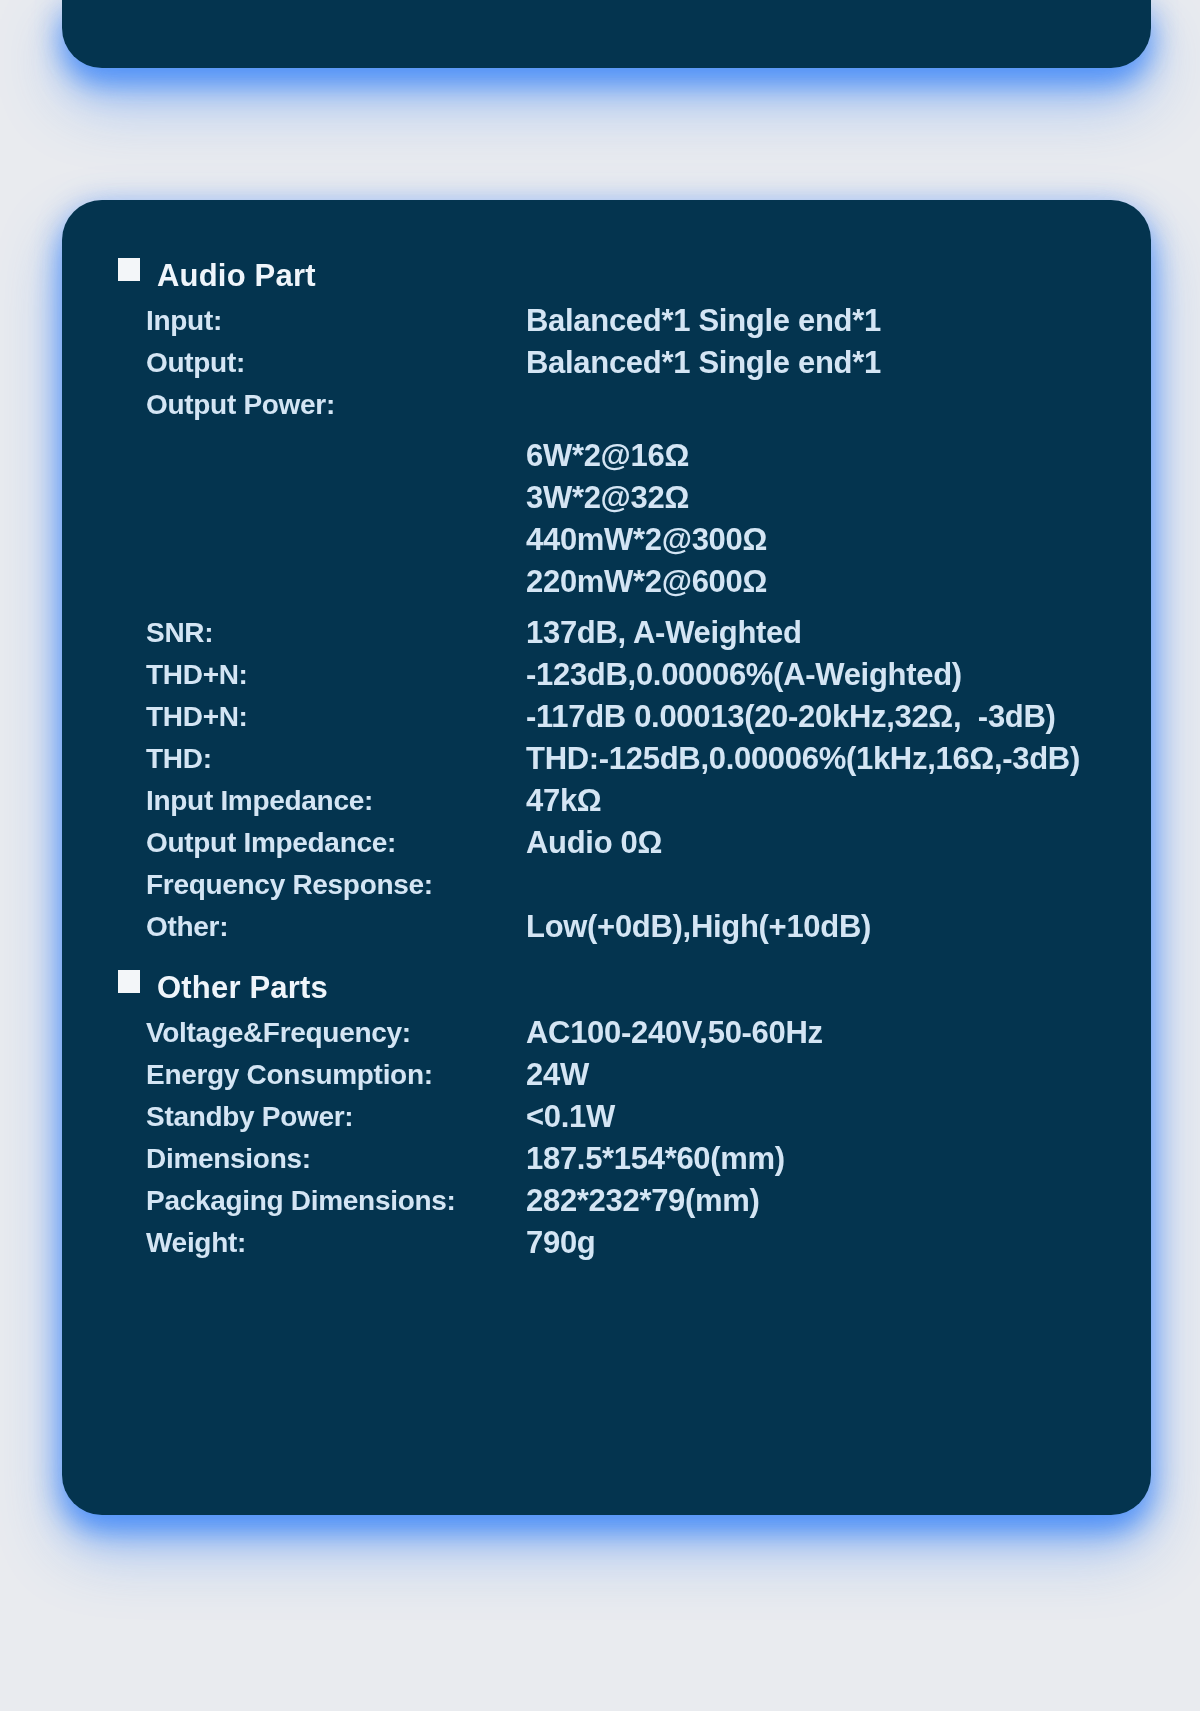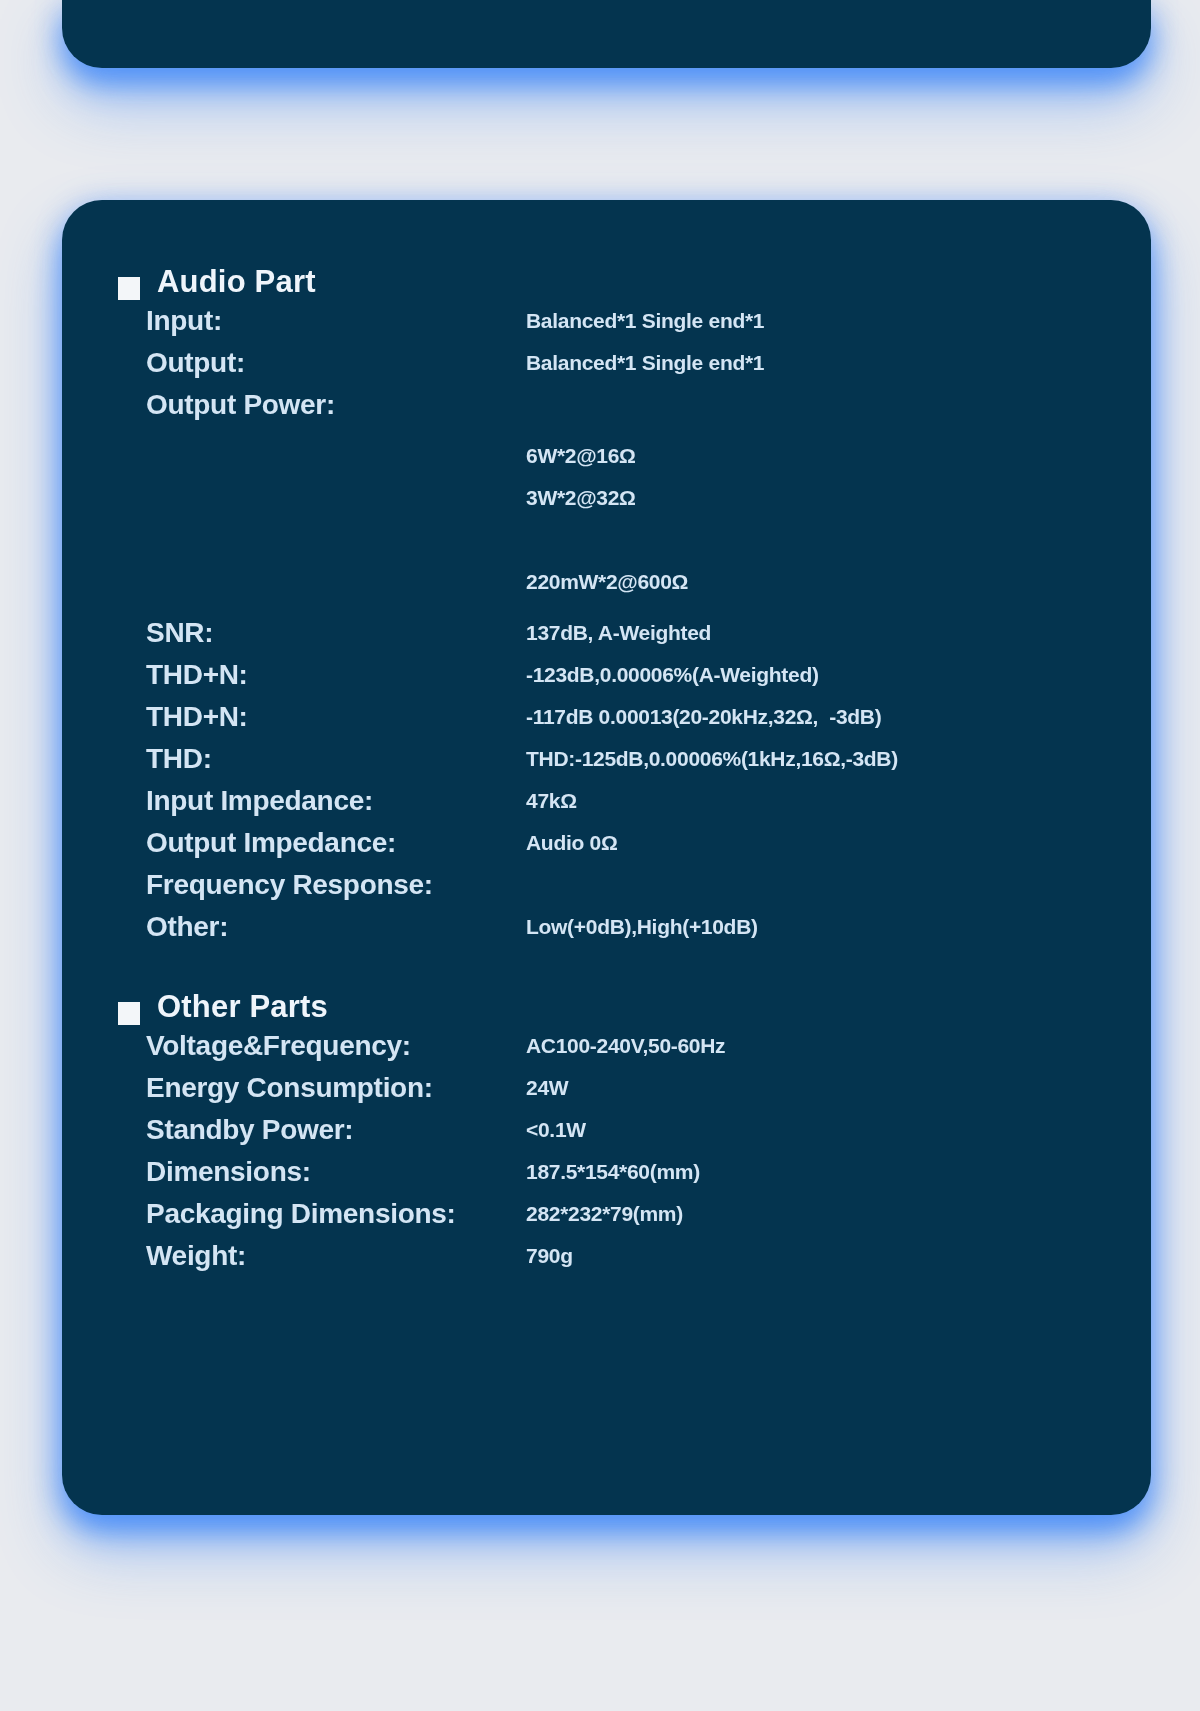--- a/index.html
+++ b/index.html
@@ -34,56 +34,56 @@
     border-radius:0 0 40px 40px;
   }
   .main-card{
     margin-top:132px;
     height:1315px;
     border-radius:40px;
     padding:58px 50px 0 56px;
   }
   .section-header{
     display:flex;
-    align-items:flex-end;
+    align-items:flex-start;
     height:42px;
   }
   .bullet{
     display:inline-block;
     width:22px;height:23px;
     background:var(--bullet);
     margin-right:17px;
     flex:0 0 auto;
   }
   .section-title{
     color:var(--heading);
     font-size:31px;
     letter-spacing:0.2px;
   }
   .section + .section{
-    margin-top:35px;
+    margin-top:22px;
   }
   .row{
     display:flex;
     padding-left:28px;
     line-height:42px;
     min-height:42px;
   }
   .row.gap-top{margin-top:9px;}
   .label{
     flex:0 0 380px;
     color:var(--text);
     font-size:28px;
     letter-spacing:-0.3px;
     white-space:pre;
   }
   .value{
     flex:1 1 auto;
     color:var(--text);
-    font-size:21px;
+    font-size:31px;
     letter-spacing:-0.3px;
     white-space:pre;
   }
 </style>
 </head>
 <body>
 
 <div class="page">
   <div class="card top-card"></div>
   <div class="card main-card">
@@ -114,20 +114,21 @@
     <span class="value">6W*2@16Ω</span>
   </div>
 
   <div class="row">
     <span class="label"></span>
     <span class="value">3W*2@32Ω</span>
   </div>
 
   <div class="row">
     <span class="label"></span>
+    <span class="value">440mW*2@300Ω</span>
   </div>
 
   <div class="row">
     <span class="label"></span>
     <span class="value">220mW*2@600Ω</span>
   </div>
 
   <div class="row gap-top">
     <span class="label">SNR:</span>
     <span class="value">137dB, A-Weighted</span>

